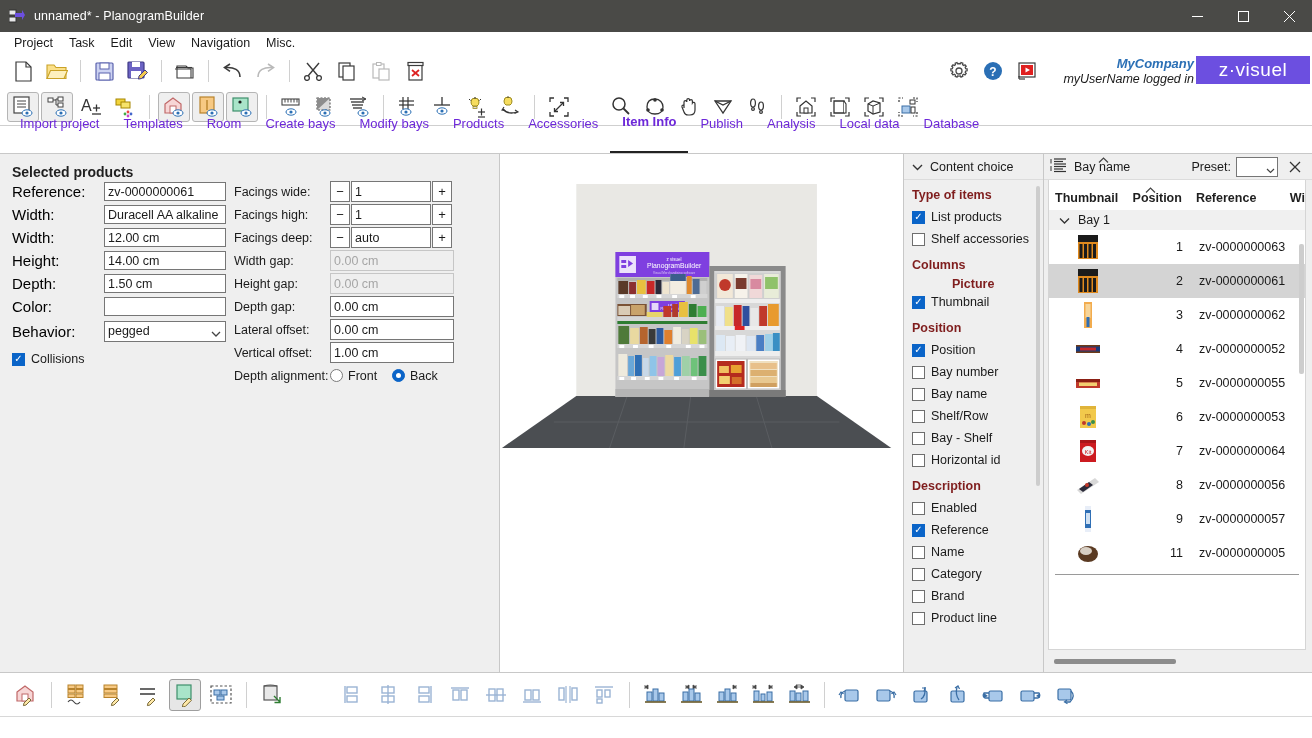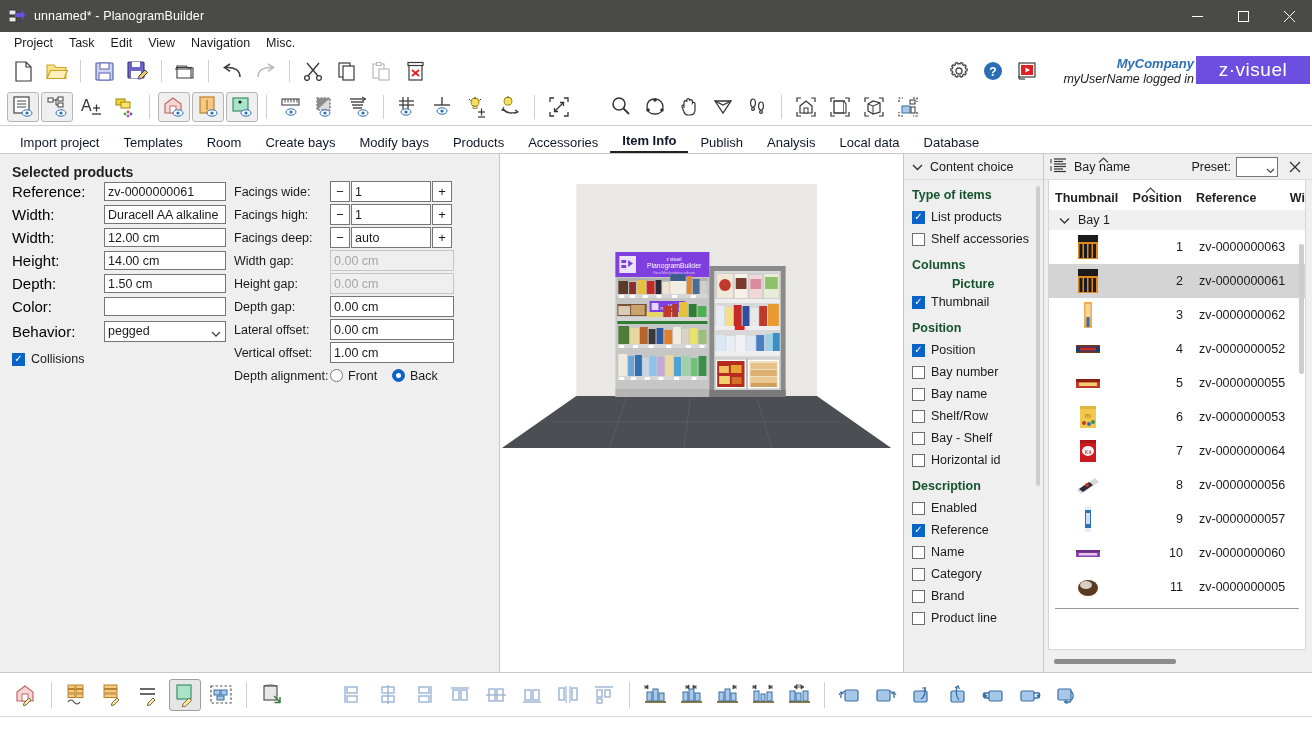--- a/index.html
+++ b/index.html
@@ -43,21 +43,21 @@
 
   
   .toolbar2 { height:38px; background:#fff; display:flex; align-items:center; padding-left:6px; border-bottom:1px solid #cfcfcf; }
   .tb2-btn { width:32px; height:30px; display:flex; align-items:center; justify-content:center; border-radius:3px; margin:0 1px; }
   .tb2-btn.framed { border:1px solid #b5b5b5; background:#efefef; }
   .tb2-sep { width:1px; height:24px; background:#d0d0d0; margin:0 7px; }
   .tb2-gap { width:14px; }
 
   
   .tabstrip { height:28px; background:#fff; display:flex; align-items:flex-end; padding-left:8px; border-bottom:1px solid #c8c8c8; }
-  .tab { padding:3px 12px 3px; font-size:13px; color:#0f172a; white-space:nowrap; }
+  .tab { padding:3px 12px 22px; font-size:13px; color:#6d28d9; white-space:nowrap; }
   .tab.active { font-weight:bold; border-bottom:2px solid #222; }
 
   
   .main { display:flex; height:518px; background:#efefef; }
 
   
   .leftpanel { width:500px; background:#efefef; padding:10px 0 0 12px; border-right:1px solid #c8c8c8; position:relative; }
   .panel-title { font-weight:bold; font-size:14px; color:#1f1f1f; }
   .formgrid { display:flex; }
   .col { display:flex; flex-direction:column; }
@@ -99,21 +99,21 @@
   
   .viewport { flex:1; background:#fff; position:relative; overflow:hidden; border-right:1px solid #c8c8c8; }
   .scene { position:absolute; left:0; top:0; width:100%; height:100%; }
 
   
   .contentchoice { width:140px; background:#efefef; display:flex; flex-direction:column; border-right:1px solid #c8c8c8; }
   .cc-header { height:26px; display:flex; align-items:center; padding-left:8px; font-size:12.5px; background:#efefef; border-bottom:1px solid #dcdcdc; }
   .cc-header .chev { margin-right:7px; font-size:11px; }
   .cc-body { flex:1; padding:6px 0 0 8px; overflow:hidden; position:relative; }
   .cc-scroll { position:absolute; right:3px; top:6px; width:4px; height:300px; background:#cdcdcd; border-radius:2px; }
-  .cc-h { font-weight:bold; font-size:12.5px; margin:8px 0 4px; color:#14532d; }
+  .cc-h { font-weight:bold; font-size:12.5px; margin:8px 0 4px; color:#7f1d1d; }
   .cc-h.first { margin-top:2px; }
   .cc-h.sub { margin:5px 0 0;padding-left:40px; }
   .cc-item { display:flex; align-items:center; height:22px; font-size:12.5px; }
 
   
   .tablepanel { width:268px; background:#efefef; display:flex; flex-direction:column; }
   .tp-header { height:26px; display:flex; align-items:center; padding:0 6px; background:#efefef; border-bottom:1px solid #dcdcdc; }
   .tp-bayname { font-size:12.5px; margin-left:7px; flex:1; }
   .tp-preset-lbl { font-size:12.5px; margin-right:5px; }
   .tp-preset {
@@ -1064,31 +1064,20 @@
             <svg class="tn" viewBox="0 0 26 28">
                 <rect x="10" y="1" width="6" height="26" fill="#e8eef8"></rect>
                 <rect x="10" y="5" width="6" height="18" fill="#2f6fb5"></rect>
                 <rect x="11" y="8" width="4" height="11" fill="#cfe0f2"></rect>
               </svg>
           </span>
           <span class="cpos">9</span>
           <span class="cref">zv-0000000057</span>
         </div>
 
-        <div class="row">
-          <span class="cthumb">
-            <svg class="tn" viewBox="0 0 26 28">
-                <rect x="1" y="11" width="24" height="7" fill="#8e44ad"></rect>
-                <rect x="1" y="11" width="24" height="2.5" fill="#6d2f88"></rect>
-                <rect x="4" y="14" width="18" height="2.5" fill="#e0c8ee"></rect>
-              </svg>
-          </span>
-          <span class="cpos">10</span>
-          <span class="cref">zv-0000000060</span>
-        </div>
 
         <div class="row">
           <span class="cthumb">
             <svg class="tn" viewBox="0 0 26 28">
                 <ellipse cx="13" cy="15" rx="10" ry="8" fill="#5a3a22"></ellipse>
                 <ellipse cx="11" cy="12" rx="6" ry="4" fill="#d8cfc4"></ellipse>
               </svg>
           </span>
           <span class="cpos">11</span>
           <span class="cref">zv-0000000005</span>

